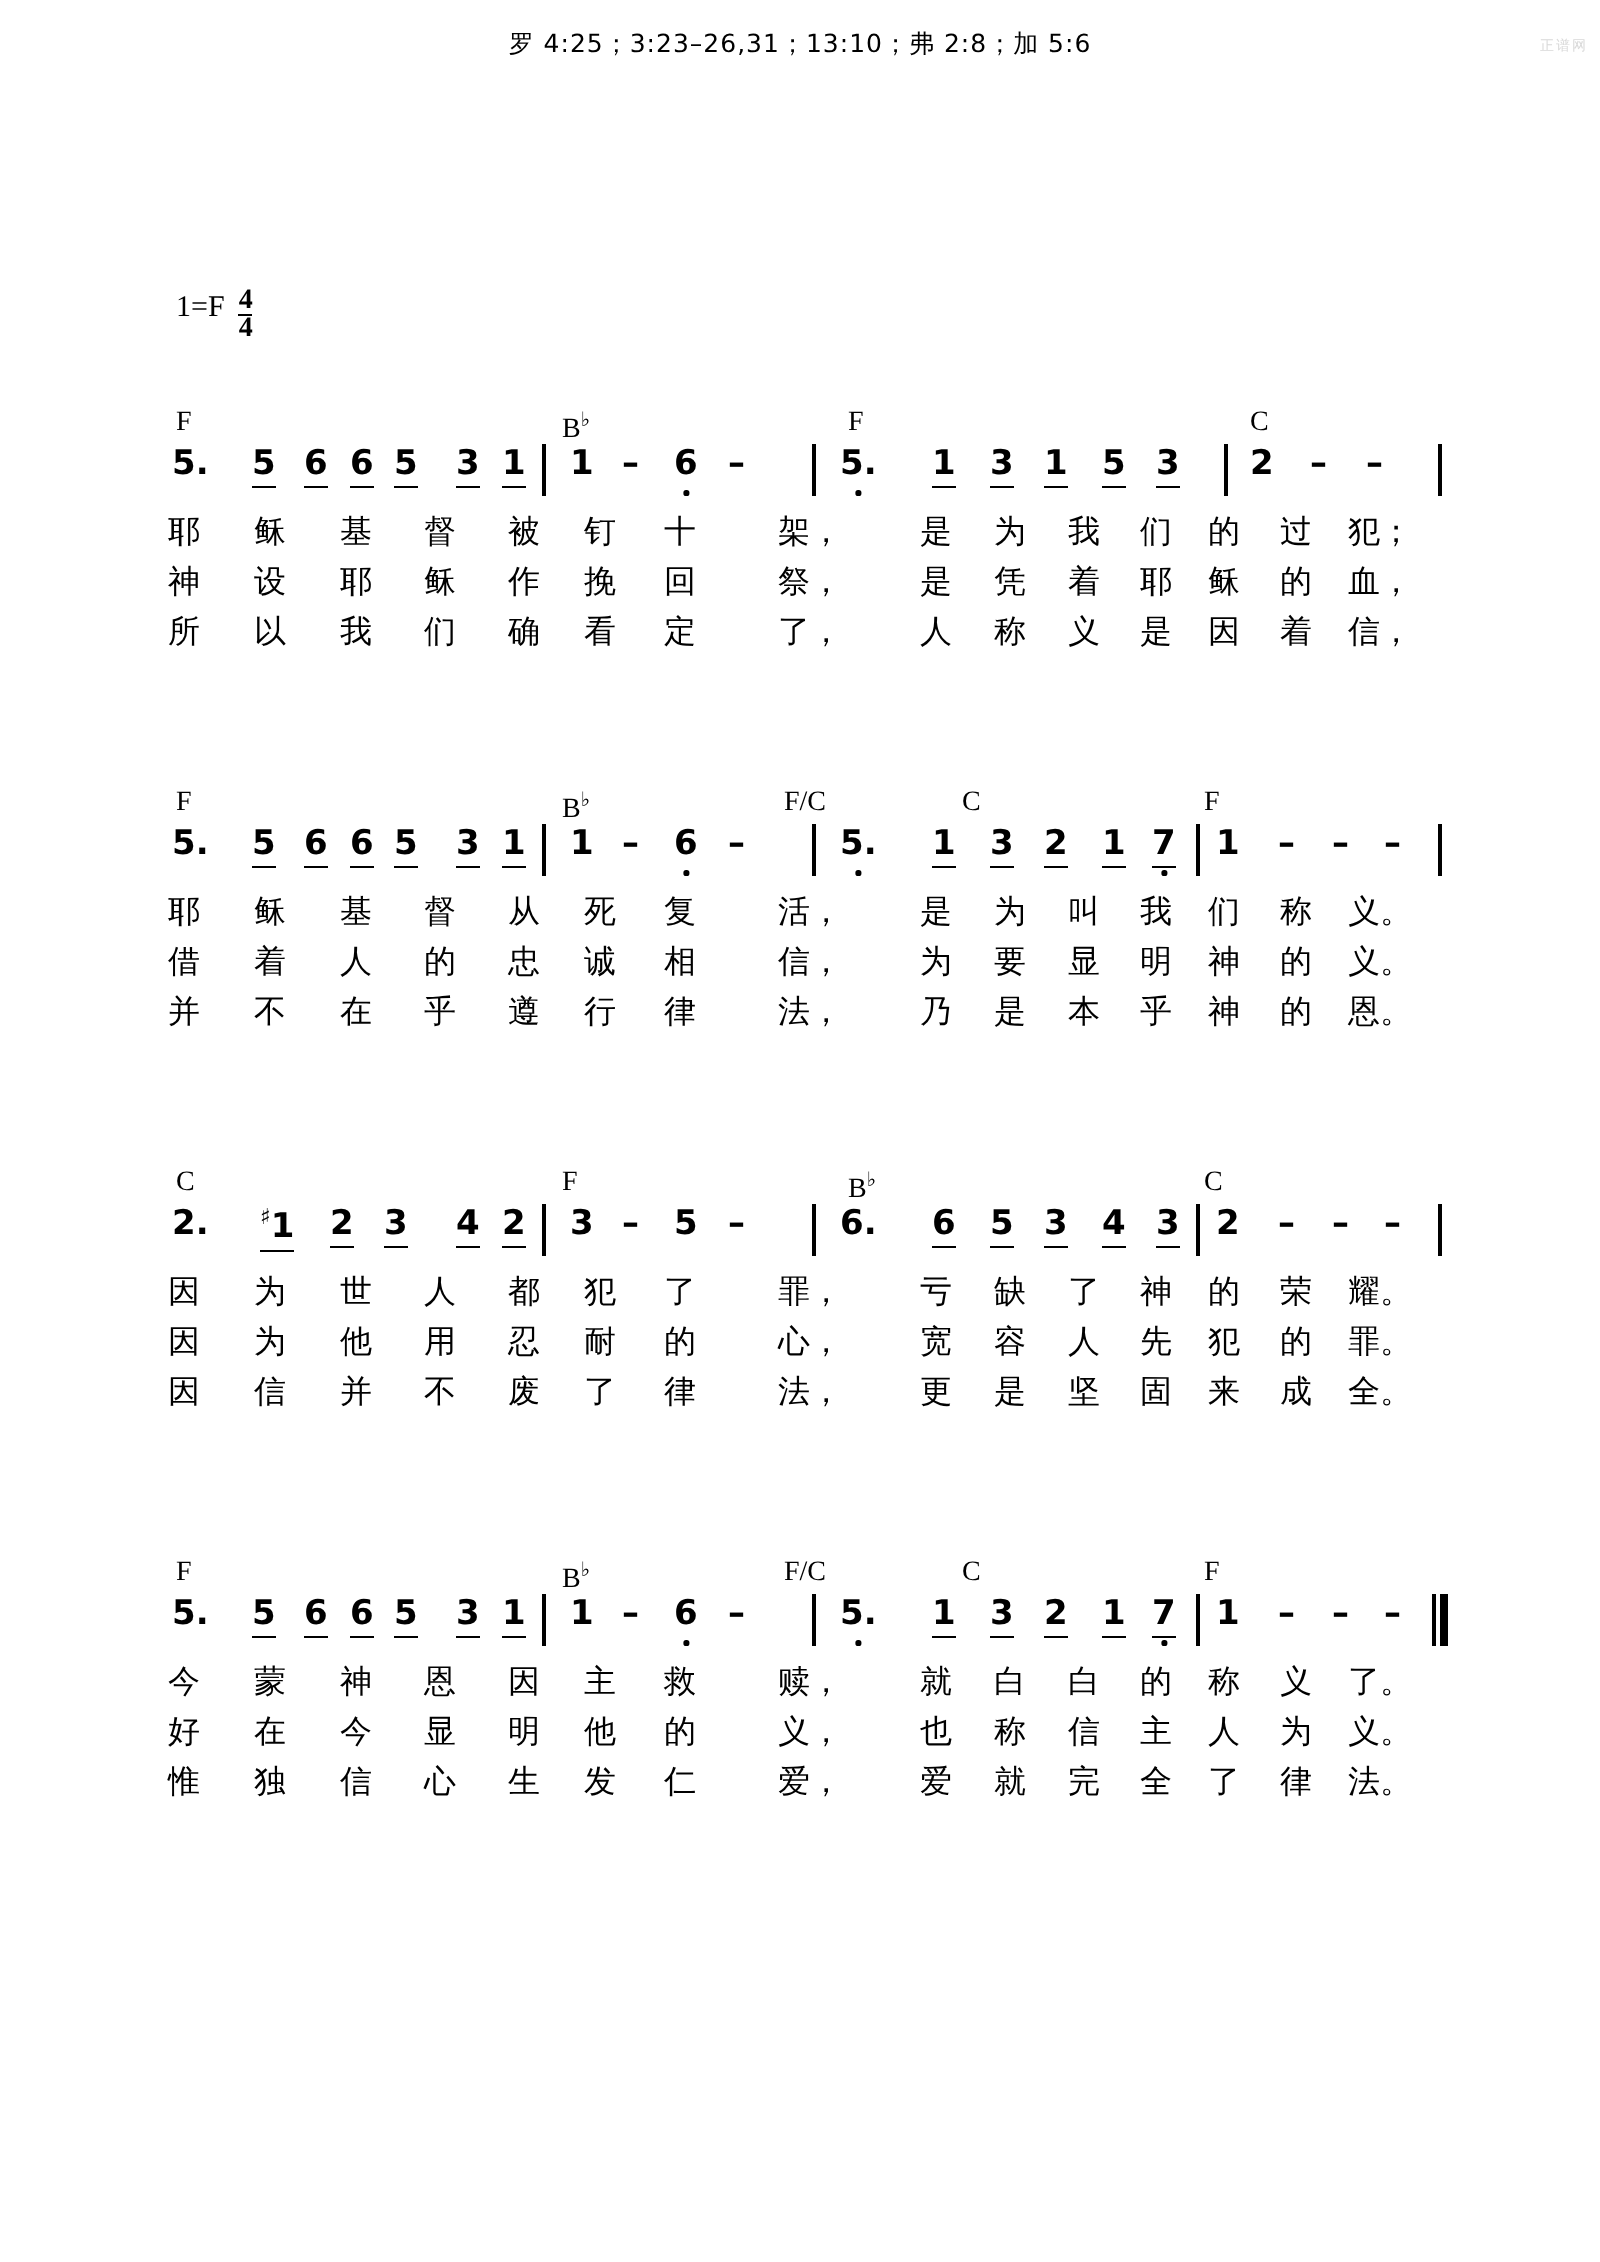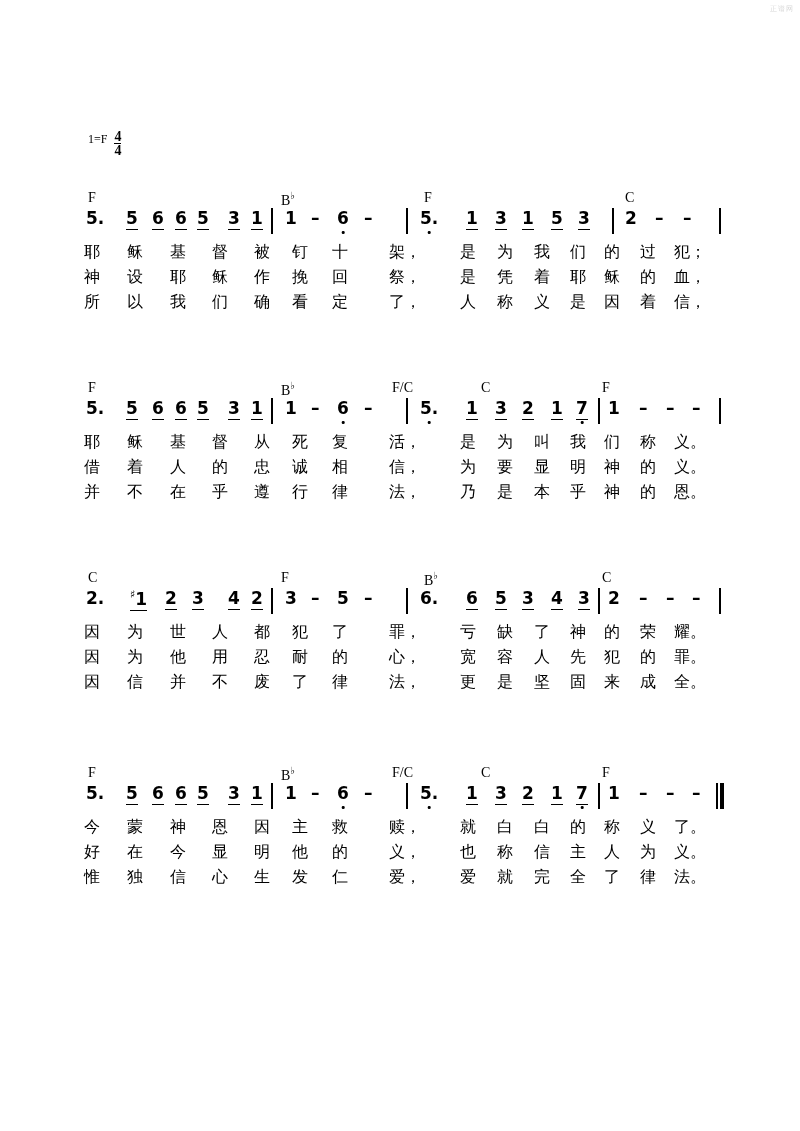--- a/index.html
+++ b/index.html
@@ -41,21 +41,21 @@
 
   .keysig {
     position: absolute;
     left: 88px;
     top: 132px;
     font-family: "Liberation Serif", serif;
     font-size: 15px;
     display: flex;
     align-items: flex-start;
   }
-  .keysig .eq { font-size: 12px; }
+  .keysig .eq { font-size: 15px; }
   .keysig .meter {
     display: inline-block;
     margin-left: 7px;
     text-align: center;
     line-height: 0.95;
     font-weight: bold;
     font-size: 14px;
     position: relative;
     top: -2px;
   }
@@ -169,20 +169,21 @@
     letter-spacing: 1px;
   }
 </style>
 </head>
 <body>
 
 <div class="sheet">
 
   <div class="watermark">正谱网</div>
 
+  <div class="scripture">罗 4:25；3:23–26,31；13:10；弗 2:8；加 5:6</div>
 
   <div class="keysig">
     <span class="eq">1=F</span>
     <span class="meter">
       <span class="num">4</span>
       <span class="den">4</span>
     </span>
   </div>
 
   <div id="systems-container">

